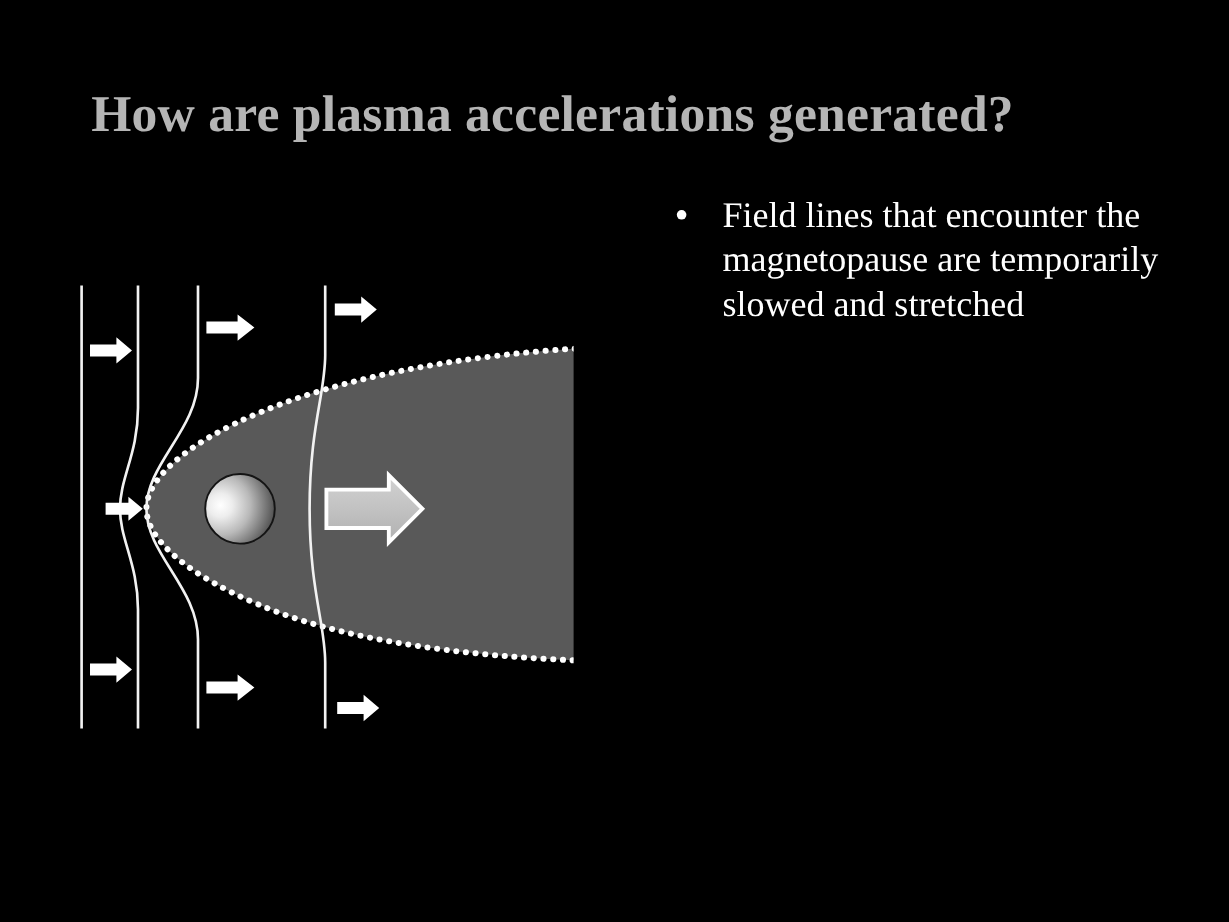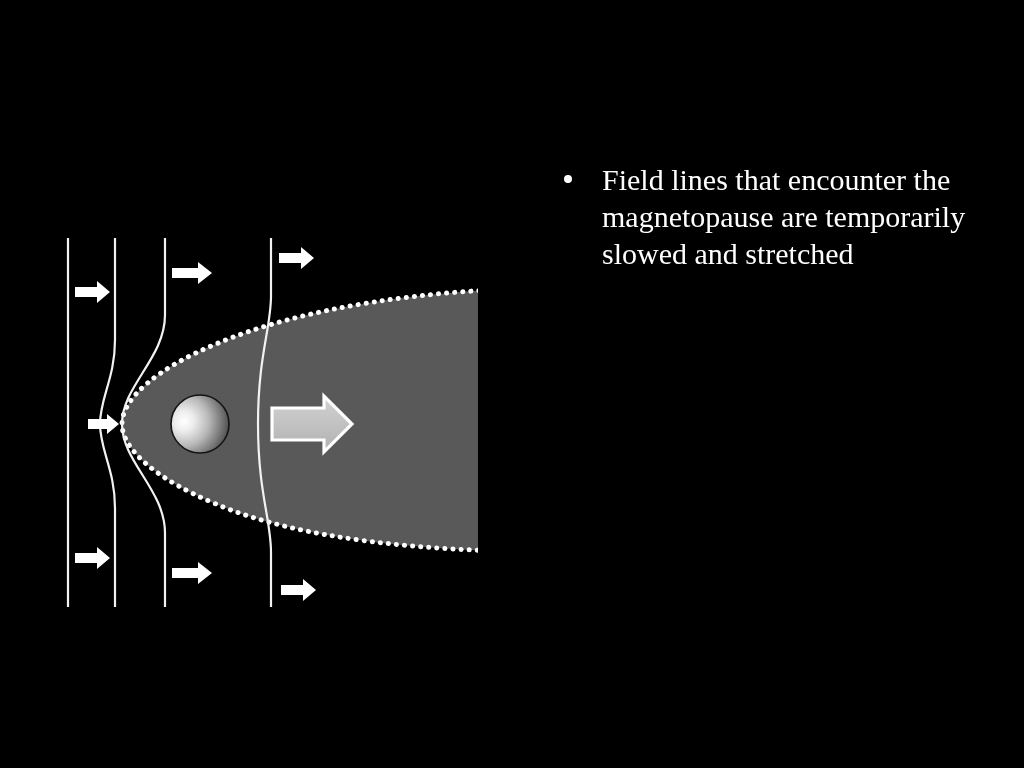--- a/index.html
+++ b/index.html
@@ -76,20 +76,21 @@
     overflow: hidden;
     clip: rect(0 0 0 0);
     white-space: nowrap;
   }
 </style>
 </head>
 <body>
 
 <div id="slide">
 
+  <h1 id="slide-title">How are plasma accelerations generated?</h1>
 
   <div id="bullets">
     <div class="bullet-row">
       <span class="bullet-dot"></span>
       <span class="bullet-text">Field lines that encounter the magnetopause are temporarily slowed and stretched</span>
     </div>
   </div>
 
   <svg id="diagram" viewBox="0 0 1024 768" width="1024" height="768">
     <defs>

